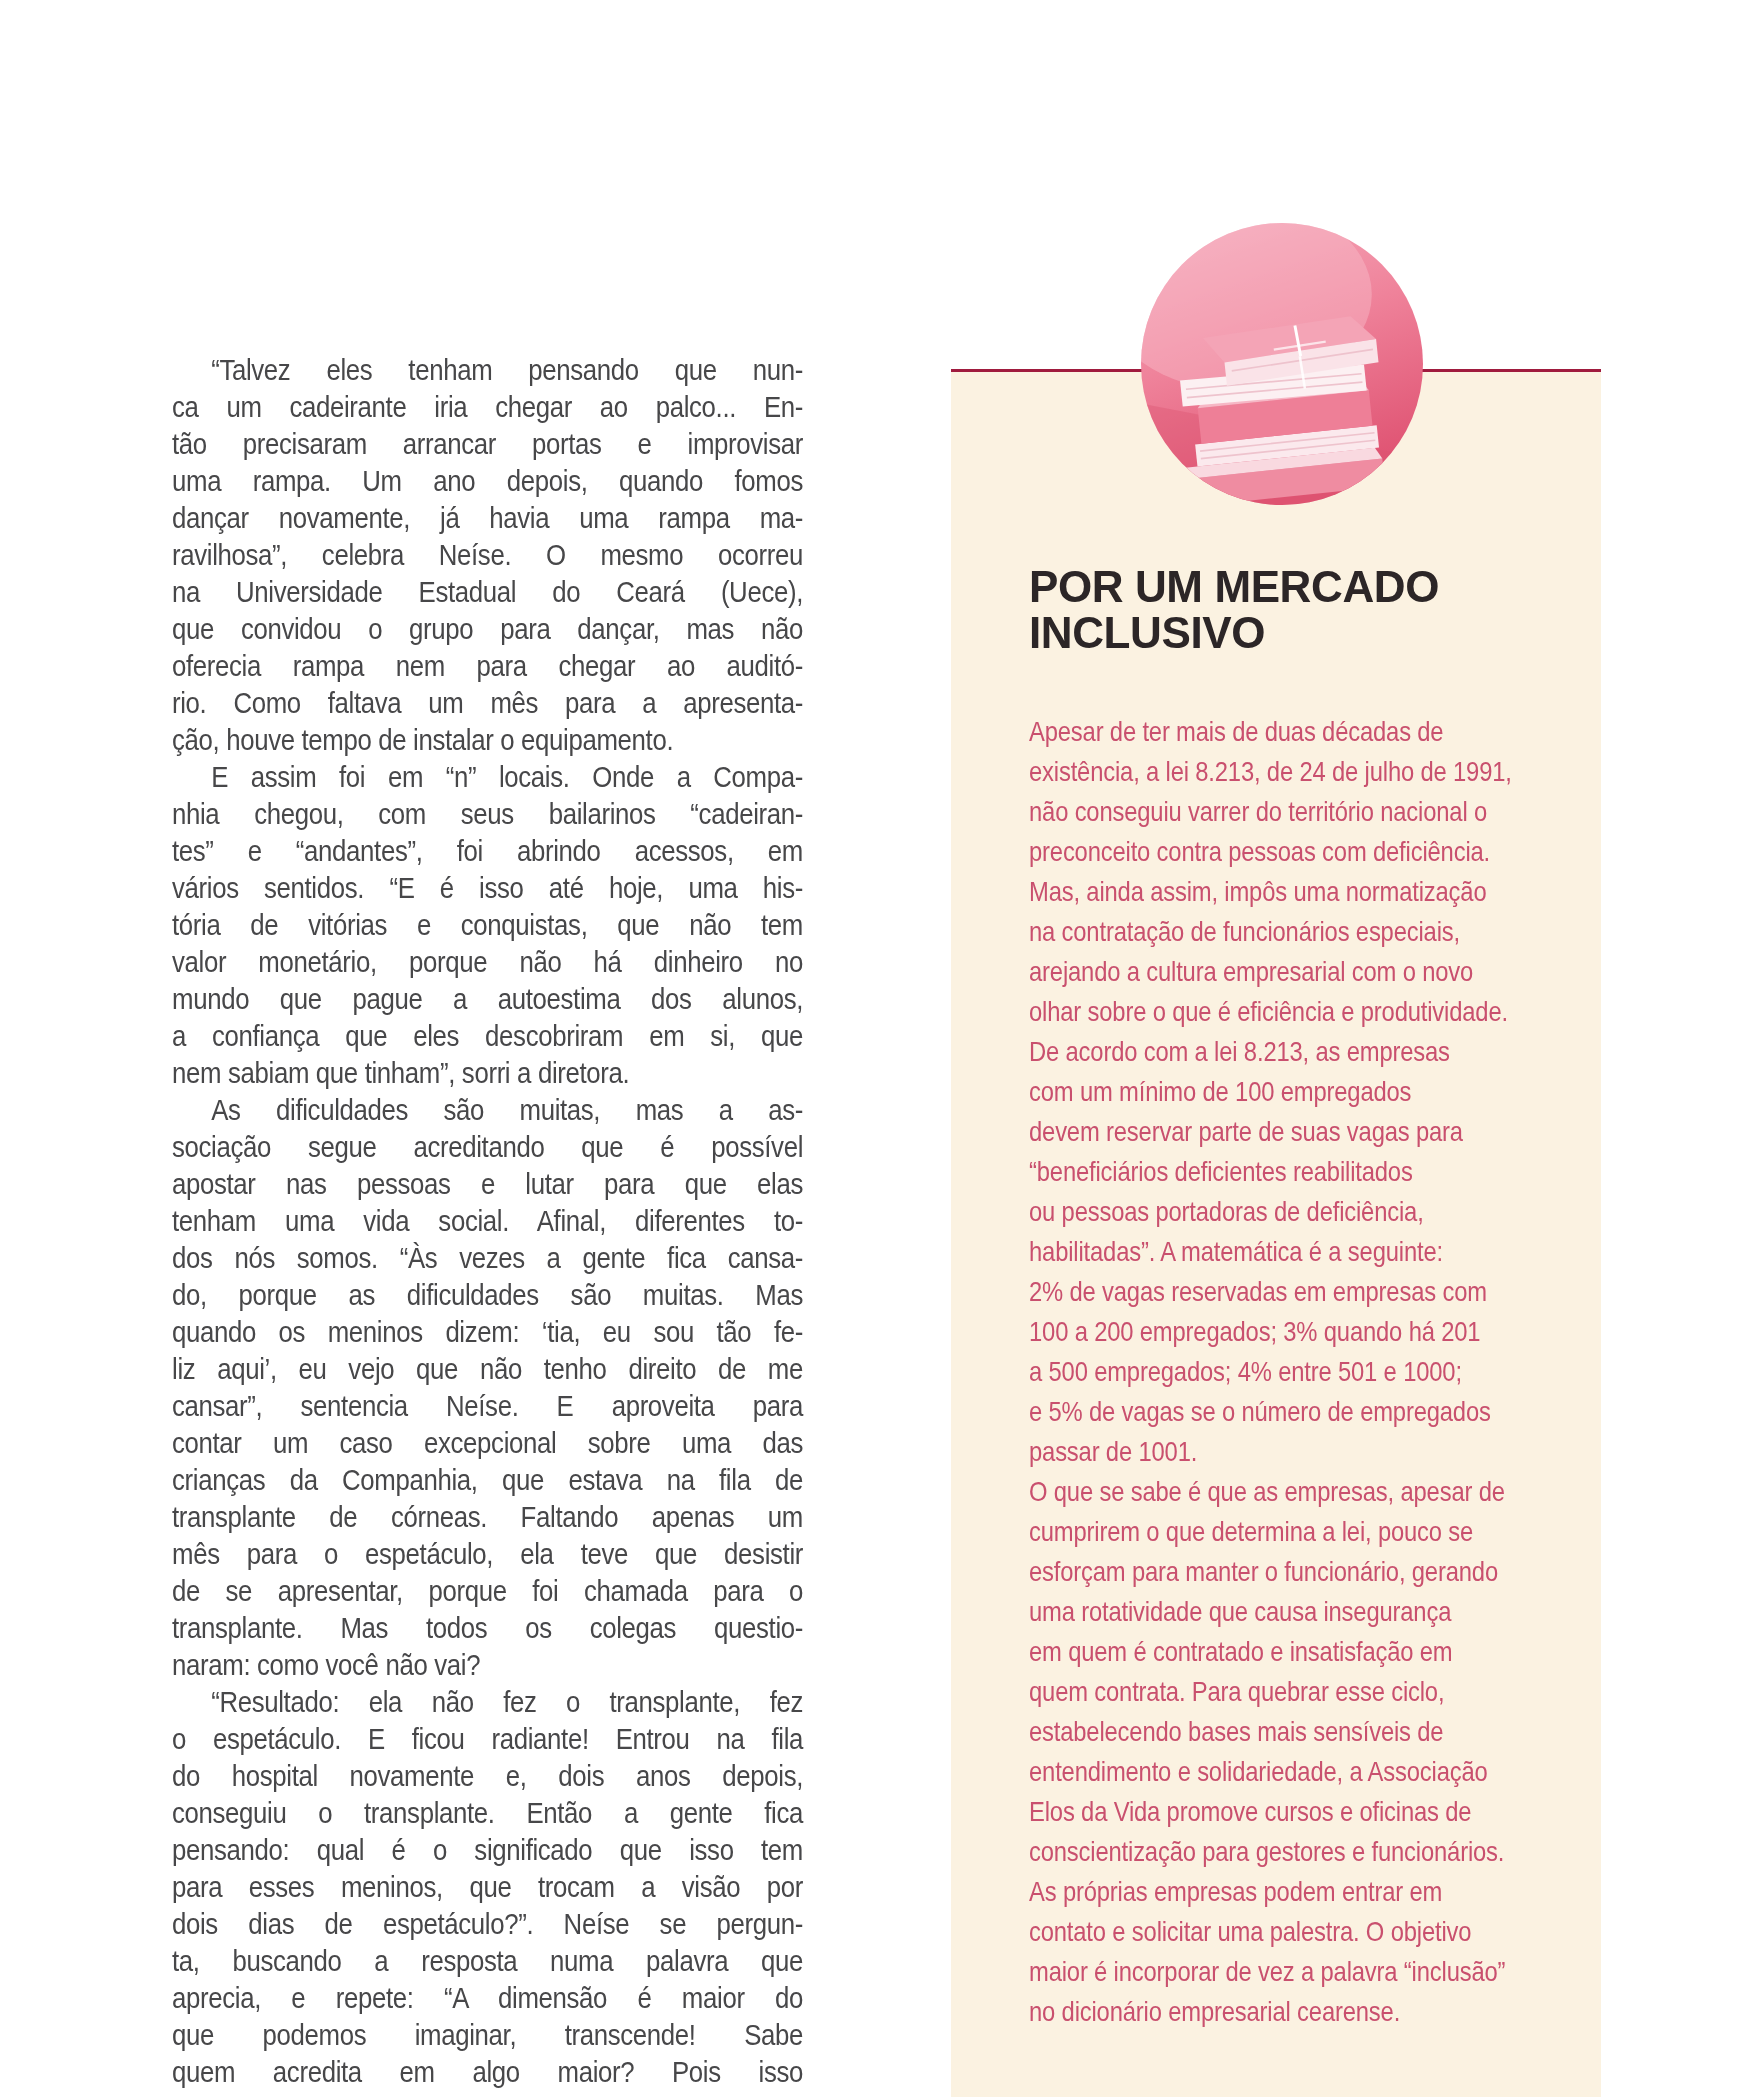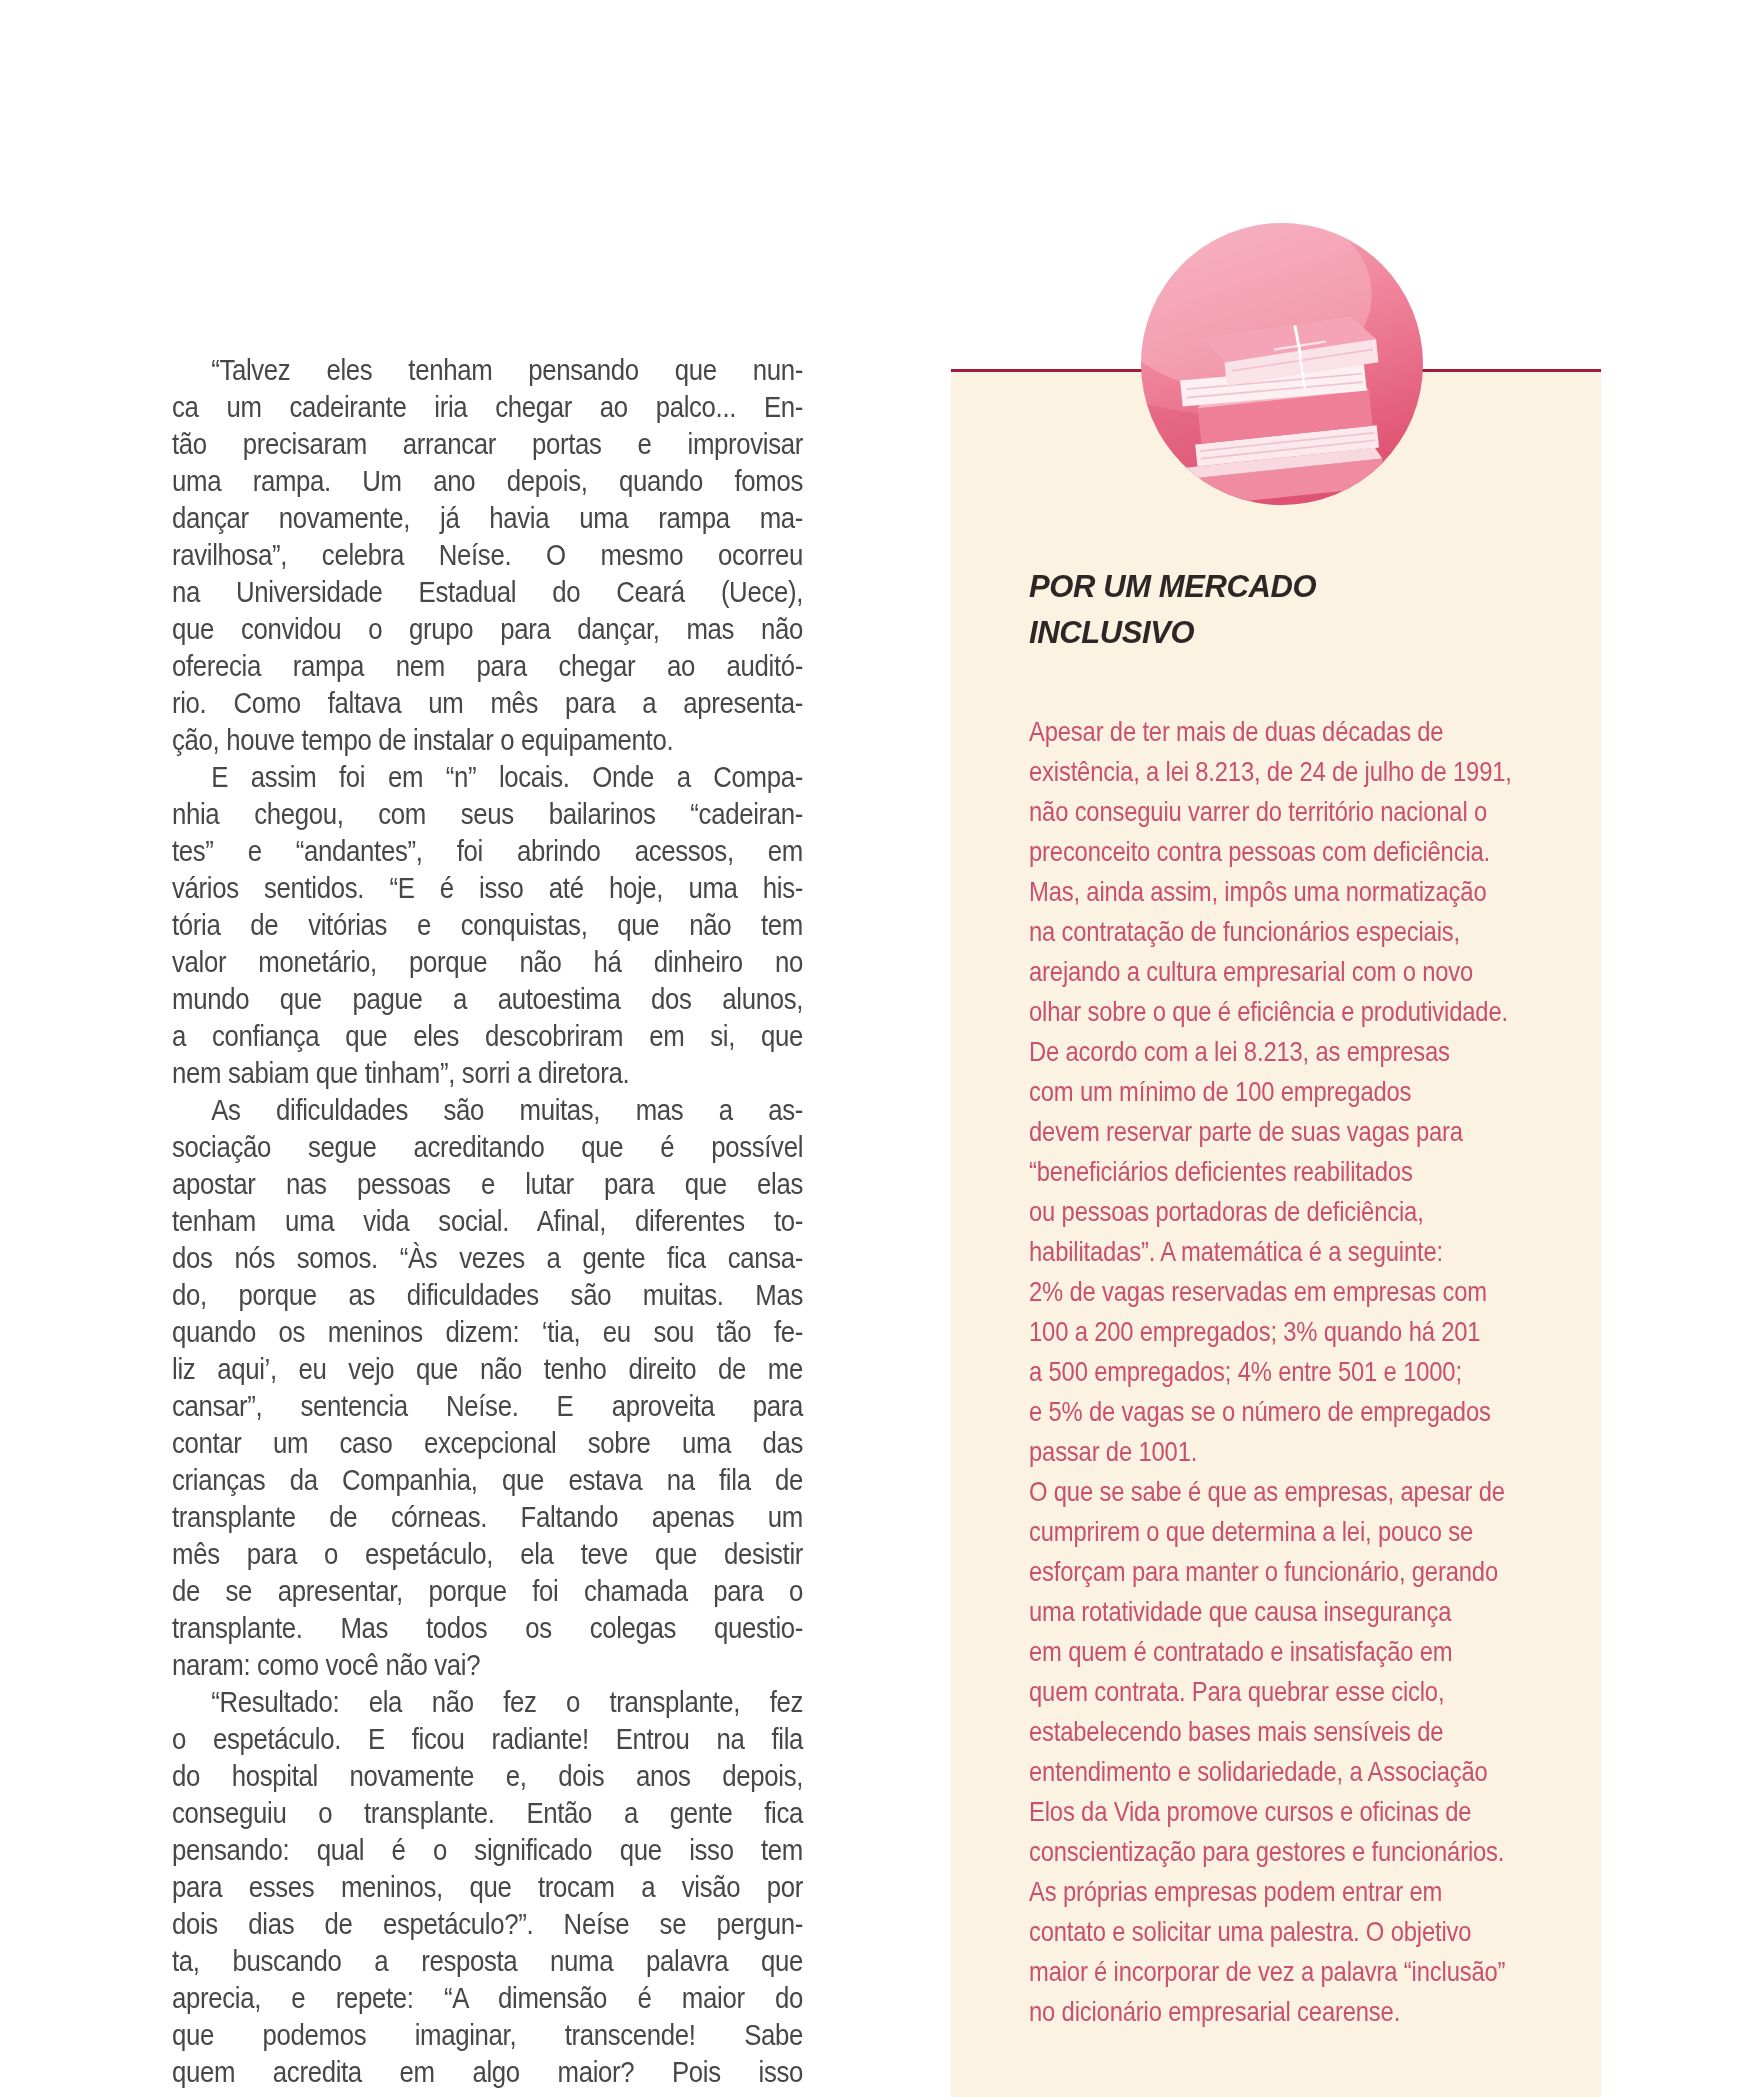--- a/index.html
+++ b/index.html
@@ -37,22 +37,22 @@
     position:absolute;left:951px;top:369px;width:650px;height:1743px;
     background:var(--sidebar-bg);
     border-top:3.8px solid var(--accent-line);
     border-bottom:3.8px solid var(--accent-line);
   }
   .circle-photo{
     position:absolute;left:1141px;top:223px;width:282px;height:282px;
   }
   .sidebar-title{
     position:absolute;left:1029px;top:564px;width:503px;
-    font-size:31px;line-height:46px;font-weight:bold;letter-spacing:-0.4px;
-    color:var(--heading-text);white-space:pre-line;font-style:italic;
+    font-size:44px;line-height:46px;font-weight:bold;letter-spacing:-0.4px;
+    color:var(--heading-text);white-space:pre-line;
   }
   .sidebar-body{
     position:absolute;left:1029px;top:712px;width:657px;
     transform:scaleX(0.85);transform-origin:left top;
     font-size:28px;line-height:40px;letter-spacing:-0.2px;
     color:var(--sidebar-text);white-space:pre-line;
   }
 </style>
 </head>
 <body>

